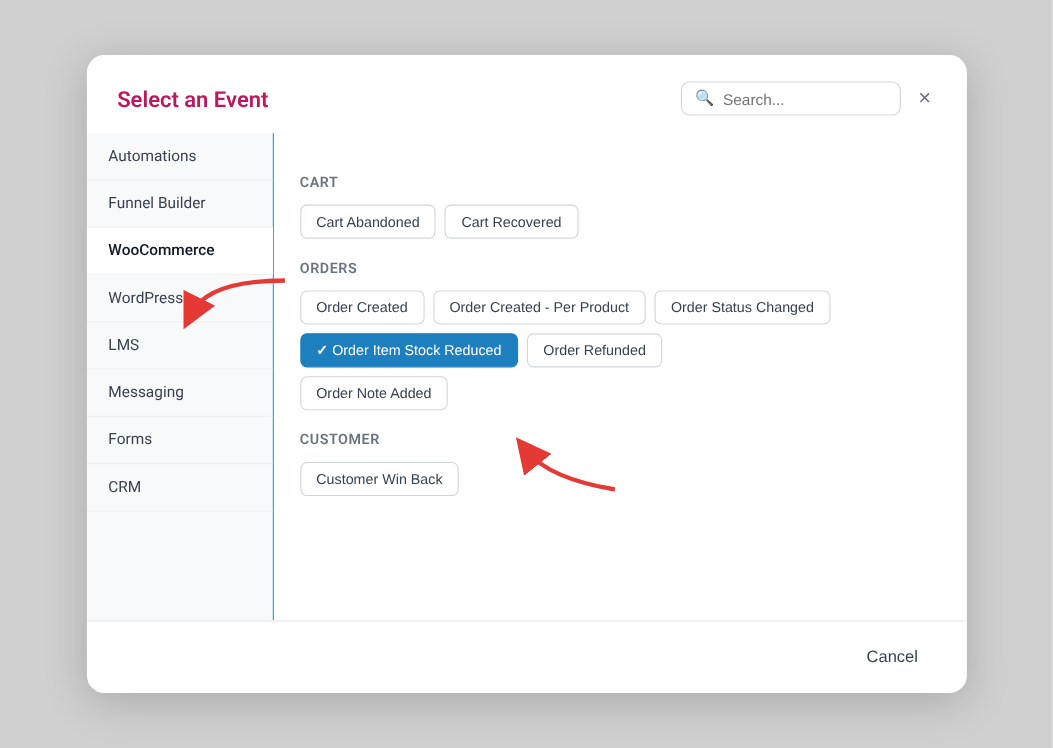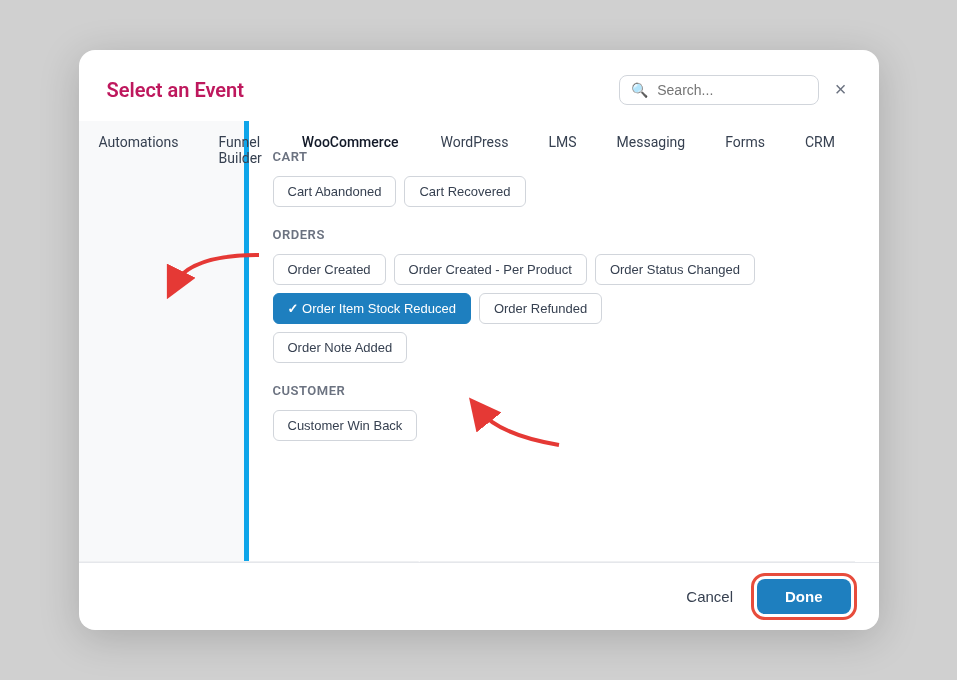--- a/index.html
+++ b/index.html
@@ -84,23 +84,23 @@
 
     .modal-body {
       display: flex;
       flex: 1;
       overflow: hidden;
     }
 
     .sidebar {
       width: 170px;
       background: #f8f9fa;
-      border-right: 5px solid #0ea5e9;
-      display: flex;
-      flex-direction: row;
+      border-right: 1px solid #0ea5e9;
+      display: flex;
+      flex-direction: column;
       flex-shrink: 0;
     }
 
     .sidebar-item {
       padding: 13px 20px;
       font-size: 14px;
       color: #374151;
       cursor: pointer;
       border-bottom: 1px solid #eff0f2;
       font-weight: 400;
@@ -120,21 +120,21 @@
       position: relative;
     }
 
     .section-label {
       font-size: 13px;
       font-weight: 600;
       color: #6b7280;
       text-transform: uppercase;
       letter-spacing: 0.04em;
       margin-bottom: 12px;
-      margin-top: 8px;
+      margin-top: 18px;
     }
 
     .section-label:not(:first-child) {
       margin-top: 20px;
     }
 
     .tags-row {
       display: flex;
       flex-wrap: wrap;
       gap: 8px;
@@ -275,16 +275,15 @@
       <div class="section-label">Customer</div>
       <div class="tags-row">
         <button class="tag">Customer Win Back</button>
       </div>
 
     </div>
   </div>
 
   <div class="modal-footer">
     <button class="btn-cancel">Cancel</button>
-    <button class="btn-done">Done</button>
   </div>
 
 </div>
 
 </body></html>

